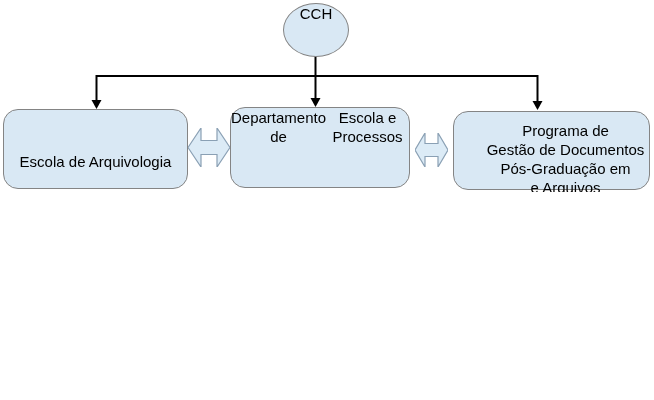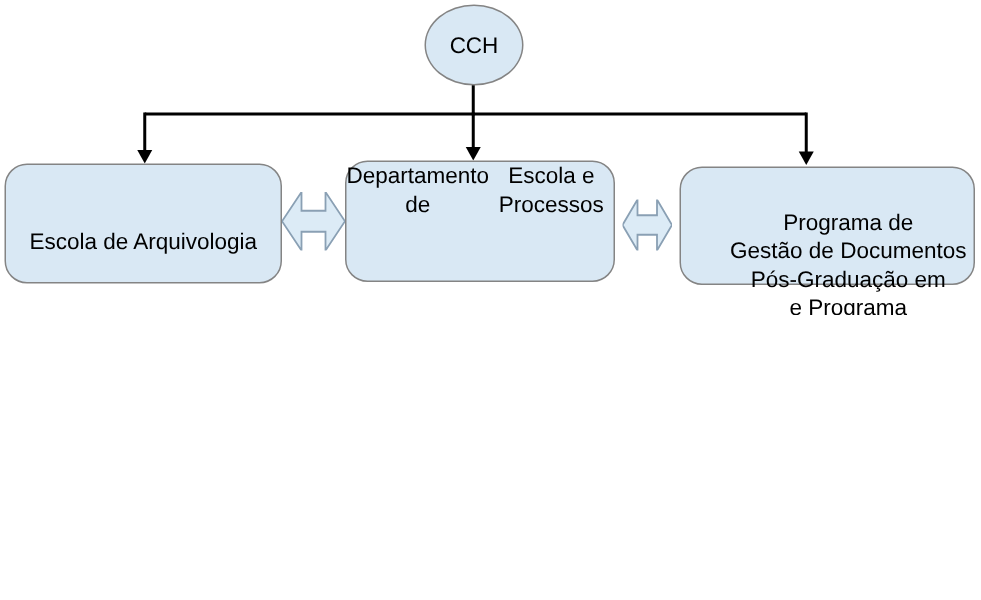--- a/index.html
+++ b/index.html
@@ -30,21 +30,21 @@
     font-size: 15px;
     line-height: 19px;
   }
   .root-ellipse {
     left: 283px;
     top: 3px;
     width: 66px;
     height: 54px;
     border-radius: 50%;
     display: flex;
-    align-items: center;
+    align-items: flex-start;
     justify-content: center;
   }
   .box {
     border-radius: 15px;
   }
   .box1 {
     left: 3px;
     top: 109px;
     width: 185px;
     height: 80px;
@@ -63,21 +63,21 @@
   }
   .box3 {
     left: 453px;
     top: 111px;
     width: 197px;
     height: 79px;
   }
   .clipwrap {
     height: 71px;
     overflow: hidden;
-    padding-top: 27px;
+    padding-top: 9px;
     box-sizing: content-box;
     margin-left: 28px;
   }
   .dblarrow {
     position: absolute;
   }
 </style>
 </head>
 <body>
 
@@ -105,21 +105,21 @@
   <div class="node box box2">
     <div>Departamento de</div>
     <div>Escola e Processos</div>
   </div>
 
   <div class="node box box3">
     <div class="clipwrap">
       <div>Programa de</div>
       <div>Gestão de Documentos</div>
       <div>Pós-Graduação em</div>
-      <div>e Programa</div>
+      <div>e Arquivos</div>
     </div>
   </div>
 
   <svg class="dblarrow" style="left:188px; top:128px;" width="42" height="39" viewBox="0 0 42 39">
     <polygon points="0,19.5 13,0 13,12.5 29,12.5 29,0 42,19.5 29,39 29,26.5 13,26.5 13,39" fill="#dcebf6" stroke="#8aa0b4" stroke-width="1.2"></polygon>
   </svg>
 
   <svg class="dblarrow" style="left:415px; top:133px;" width="33" height="34" viewBox="0 0 33 34">
     <polygon points="0,17 10,0 10,10.5 23,10.5 23,0 33,17 23,34 23,23.5 10,23.5 10,34" fill="#dcebf6" stroke="#8aa0b4" stroke-width="1.2"></polygon>
   </svg>

